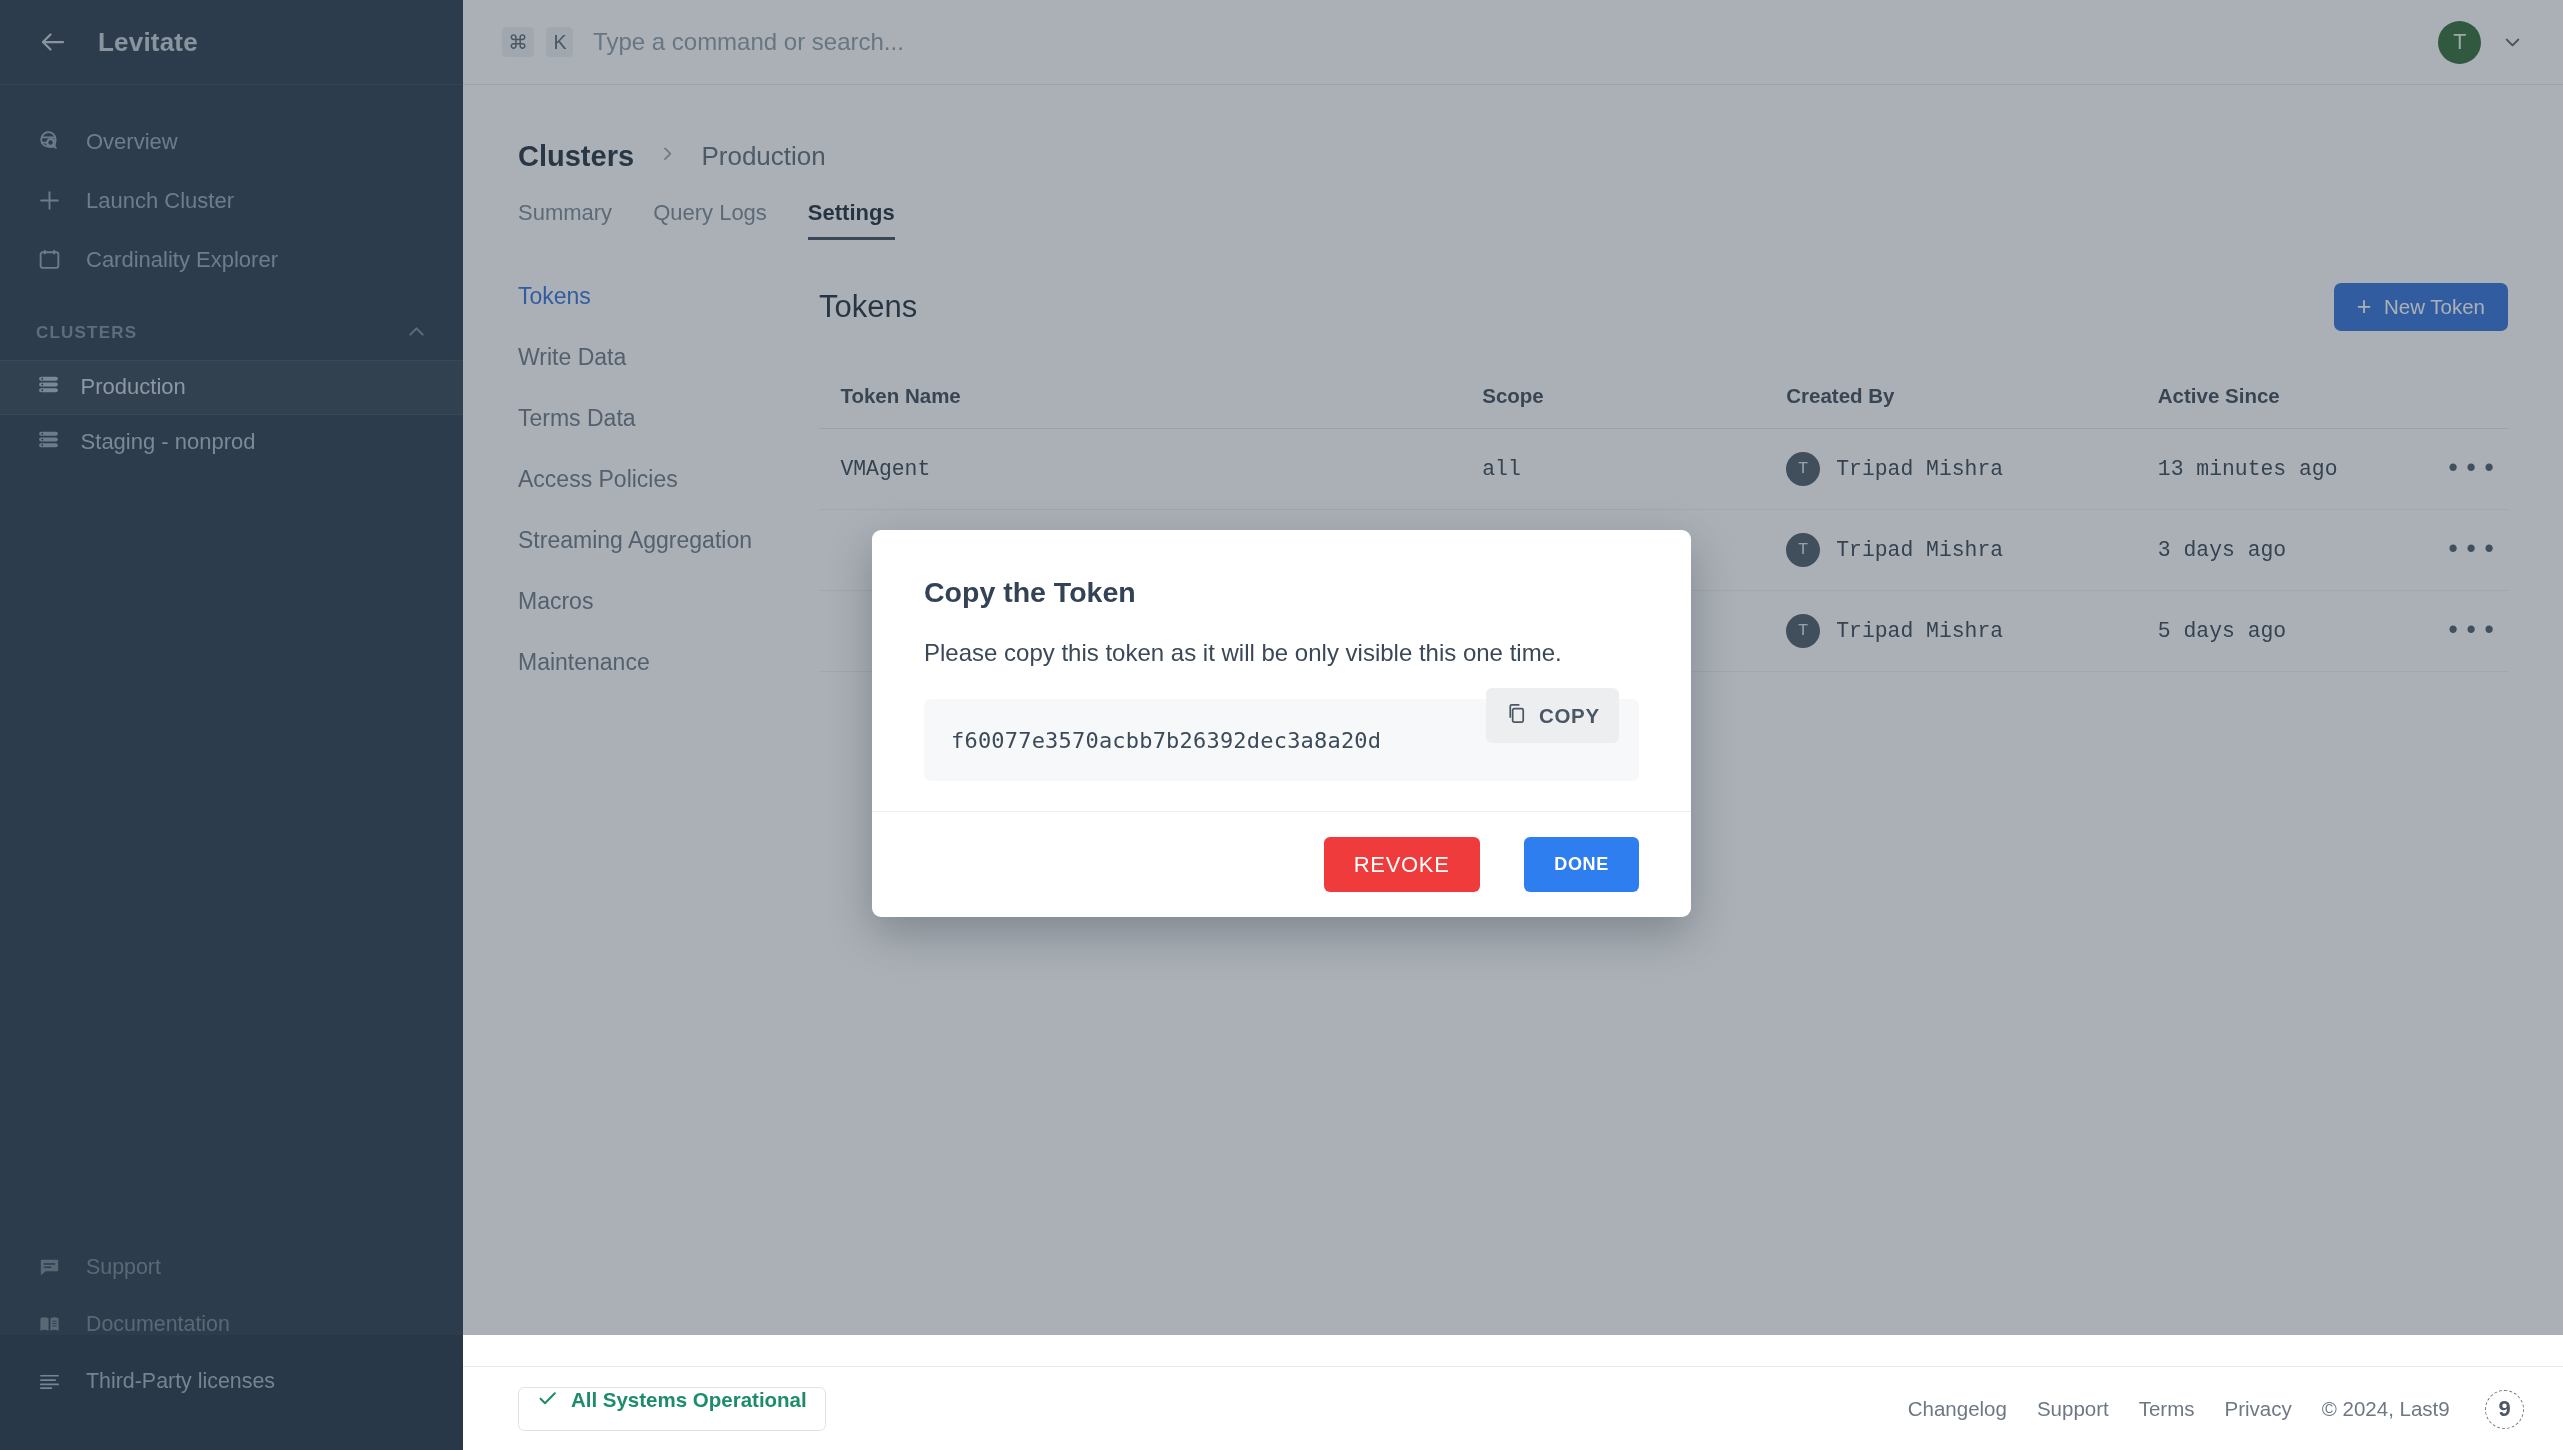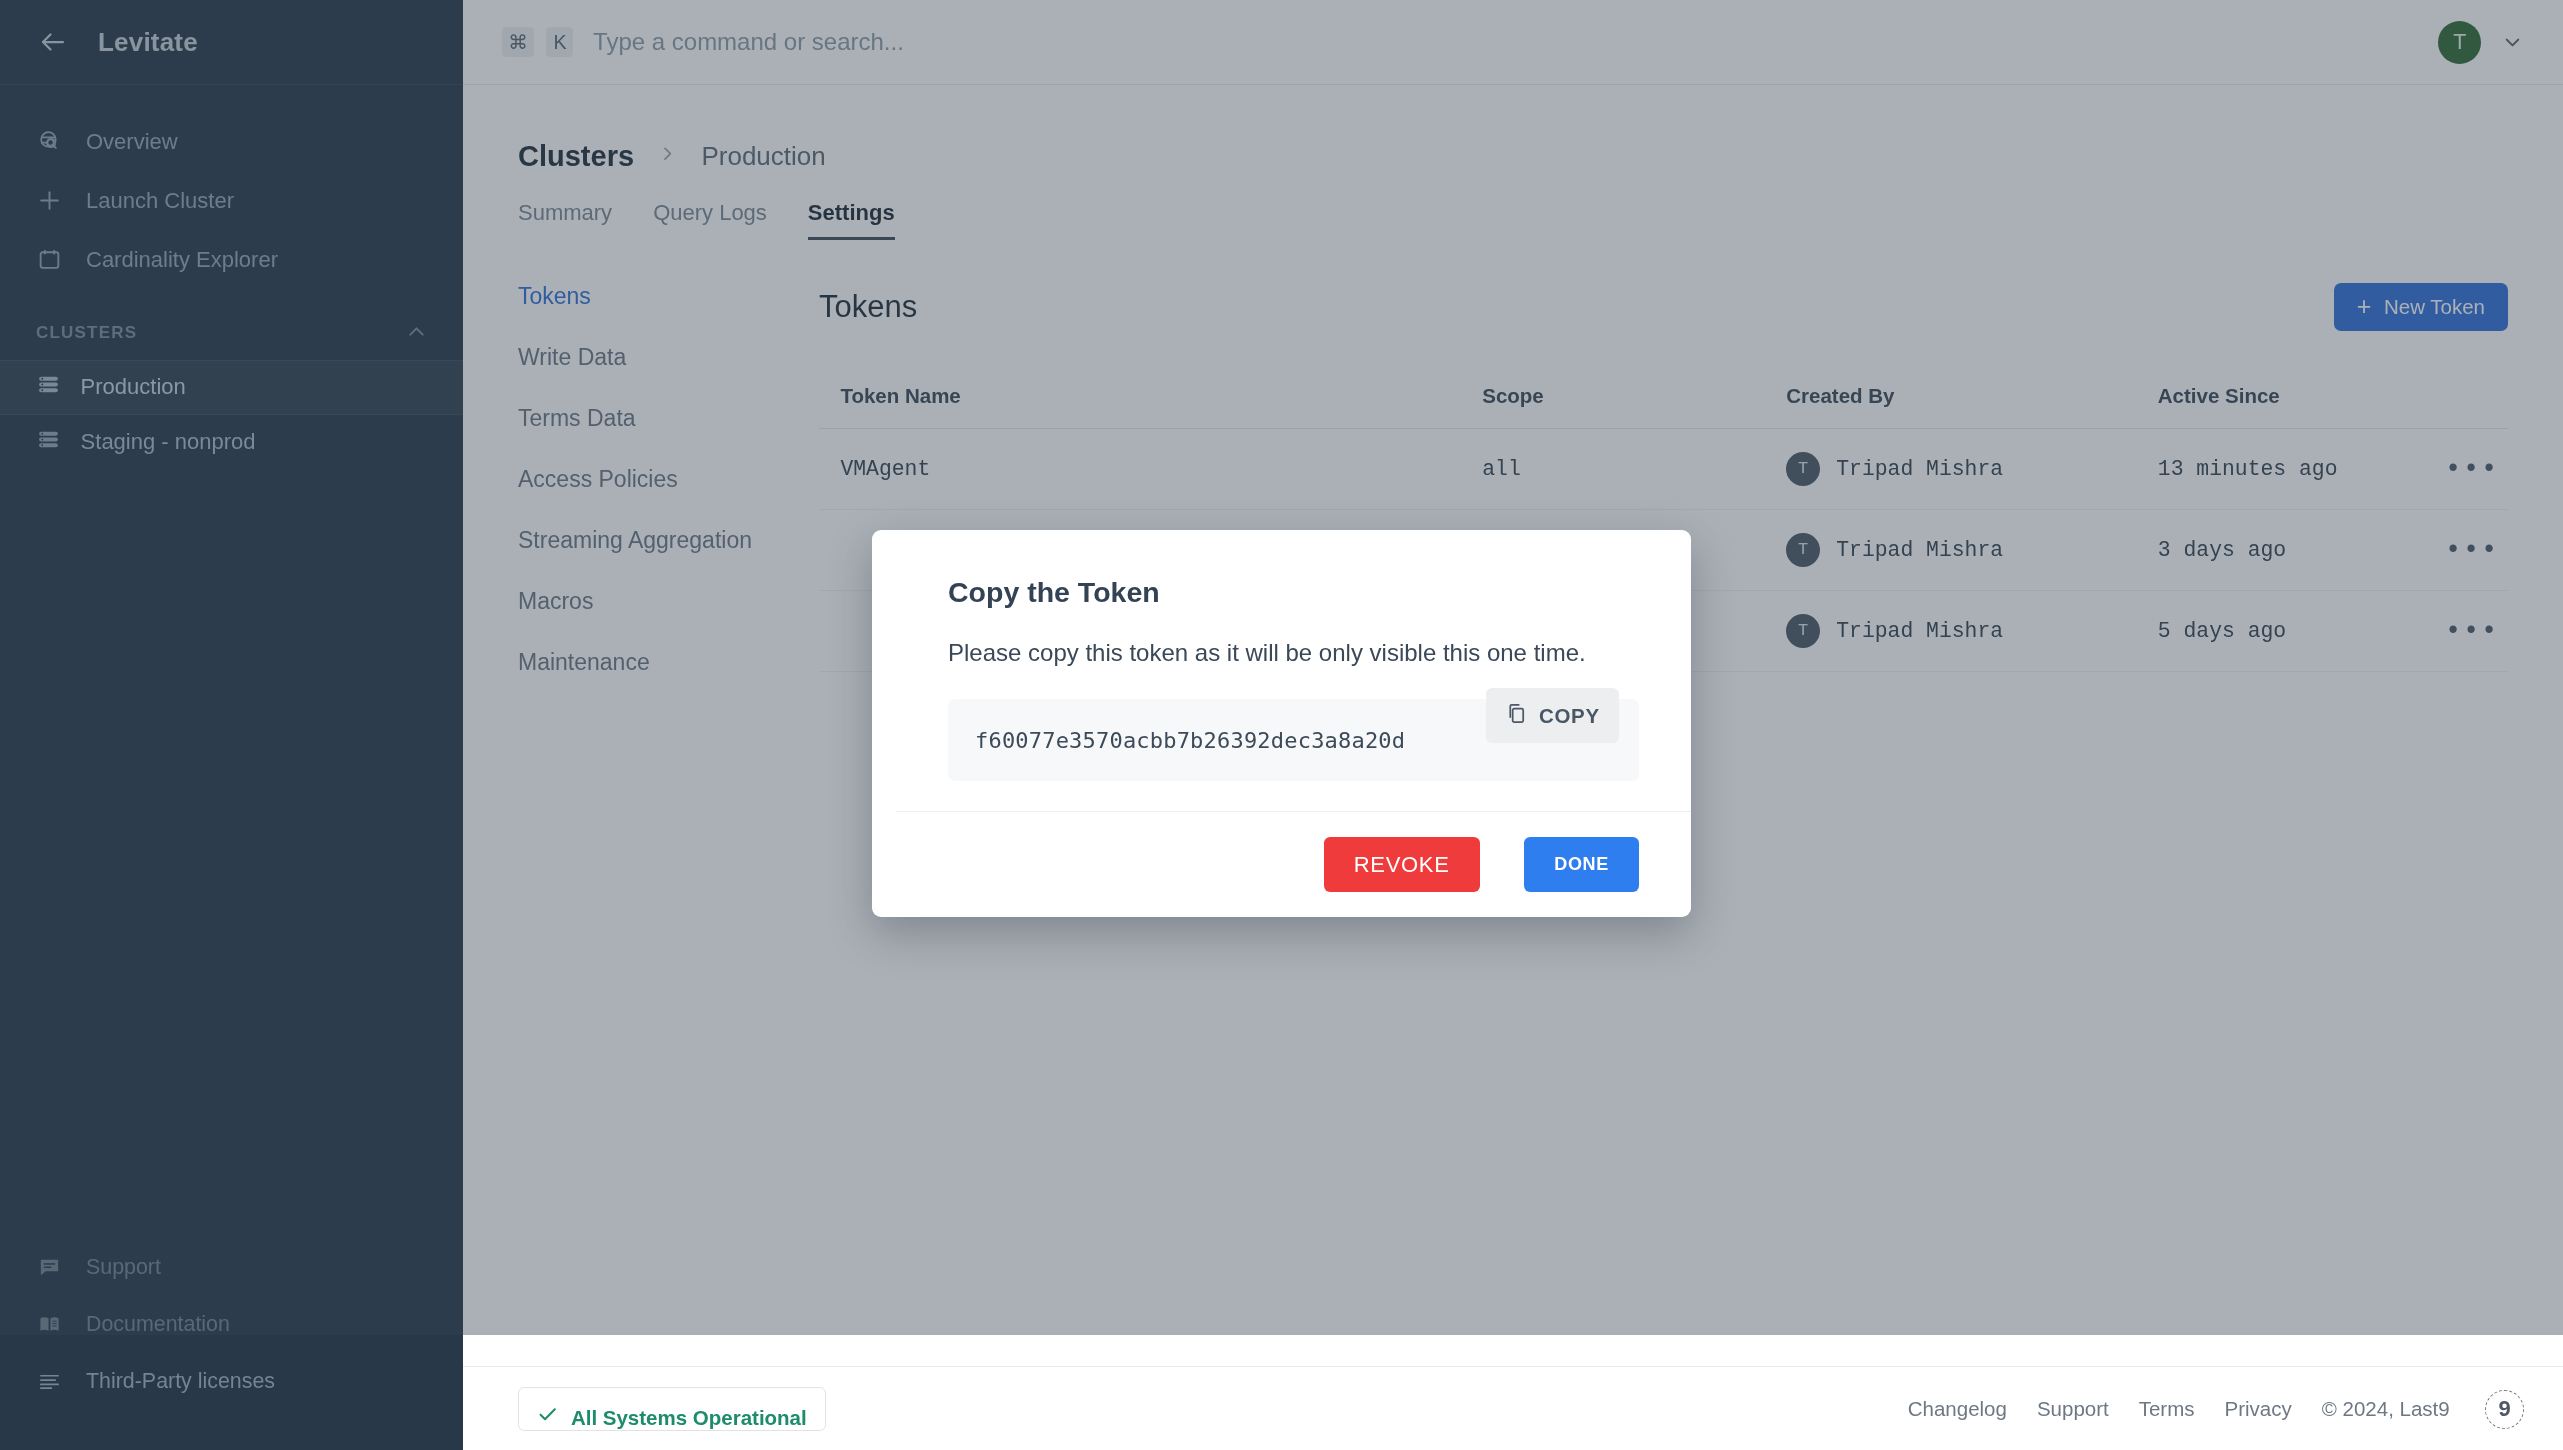--- a/index.html
+++ b/index.html
@@ -130,21 +130,21 @@
     display:flex; align-items:center; justify-content:center; font-size: 17px;
   }
   .dots { color: #4c5a68; font-size: 27px; letter-spacing: 1.8px; cursor: pointer; }
 
   .footer {
     height: 85px; flex: 0 0 85px;
     display: flex; align-items: center; justify-content: space-between;
     padding: 0 39px 0 55px; border-top: 0.9px solid #e8ebee;
   }
   .status-pill {
-    display:flex; align-items:flex-end; gap: 12.5px;
+    display:flex; align-items:flex-start; gap: 12.5px;
     border: 0.9px solid #dfe3e7; border-radius: 6.2px;
     height: 44px; padding: 0 18px; color: #1c8c6a; font-size: 20.5px; font-weight: 600;
     cursor: pointer;
   }
   .foot-right { display:flex; align-items:center; gap: 30px; font-size: 20.5px; color: #6e7884; }
   .foot-right a { color: #6e7884; text-decoration: none; cursor: pointer; }
   .logo9 {
     width: 39px; height: 39px; border-radius: 50%;
     border: 1.8px dashed #6e7884; color: #4d5864;
     display:flex; align-items:center; justify-content:center;
@@ -153,21 +153,21 @@
 
   
   #overlay {
     position: absolute; inset: 0; background: rgba(52,66,82,0.42);
     z-index: 50;
   }
   #modal {
     position: absolute; left: 872px; top: 530px;
     width: 819px; background: #ffffff; border-radius: 9px;
     box-shadow: 0 16px 44px rgba(20,30,40,.28);
-    z-index: 60; overflow: hidden; padding-left: 24px;
+    z-index: 60; overflow: hidden;
   }
   .modal-body { padding: 46px 52px 30px 52px; }
   .modal-title { font-size: 28.5px; font-weight: 700; color: #334254; padding-bottom: 30px; }
   .modal-text { font-size: 24px; color: #3a4857; padding-bottom: 32px; }
   .token-row {
     position: relative; background: #f7f8f9; border-radius: 7.1px;
     height: 82px; display: flex; align-items: center; padding: 0 27px;
   }
   .token-val {
     font-family: "DejaVu Sans Mono", "Liberation Mono", monospace;

